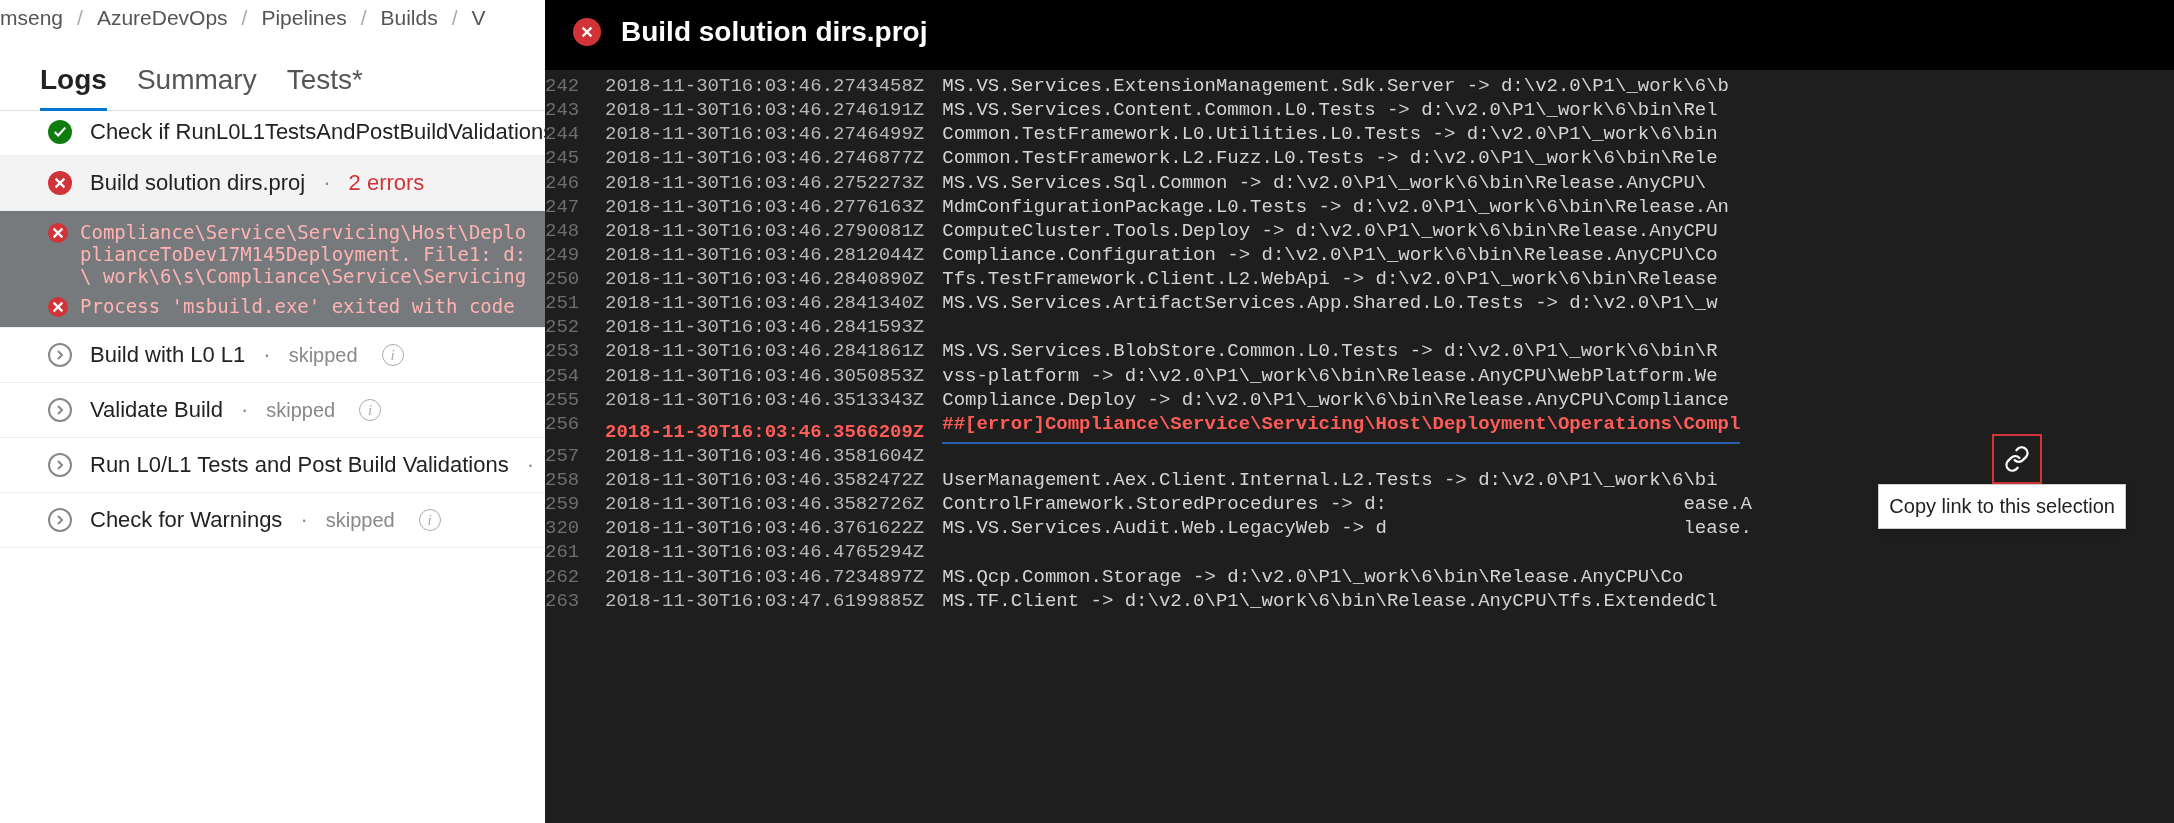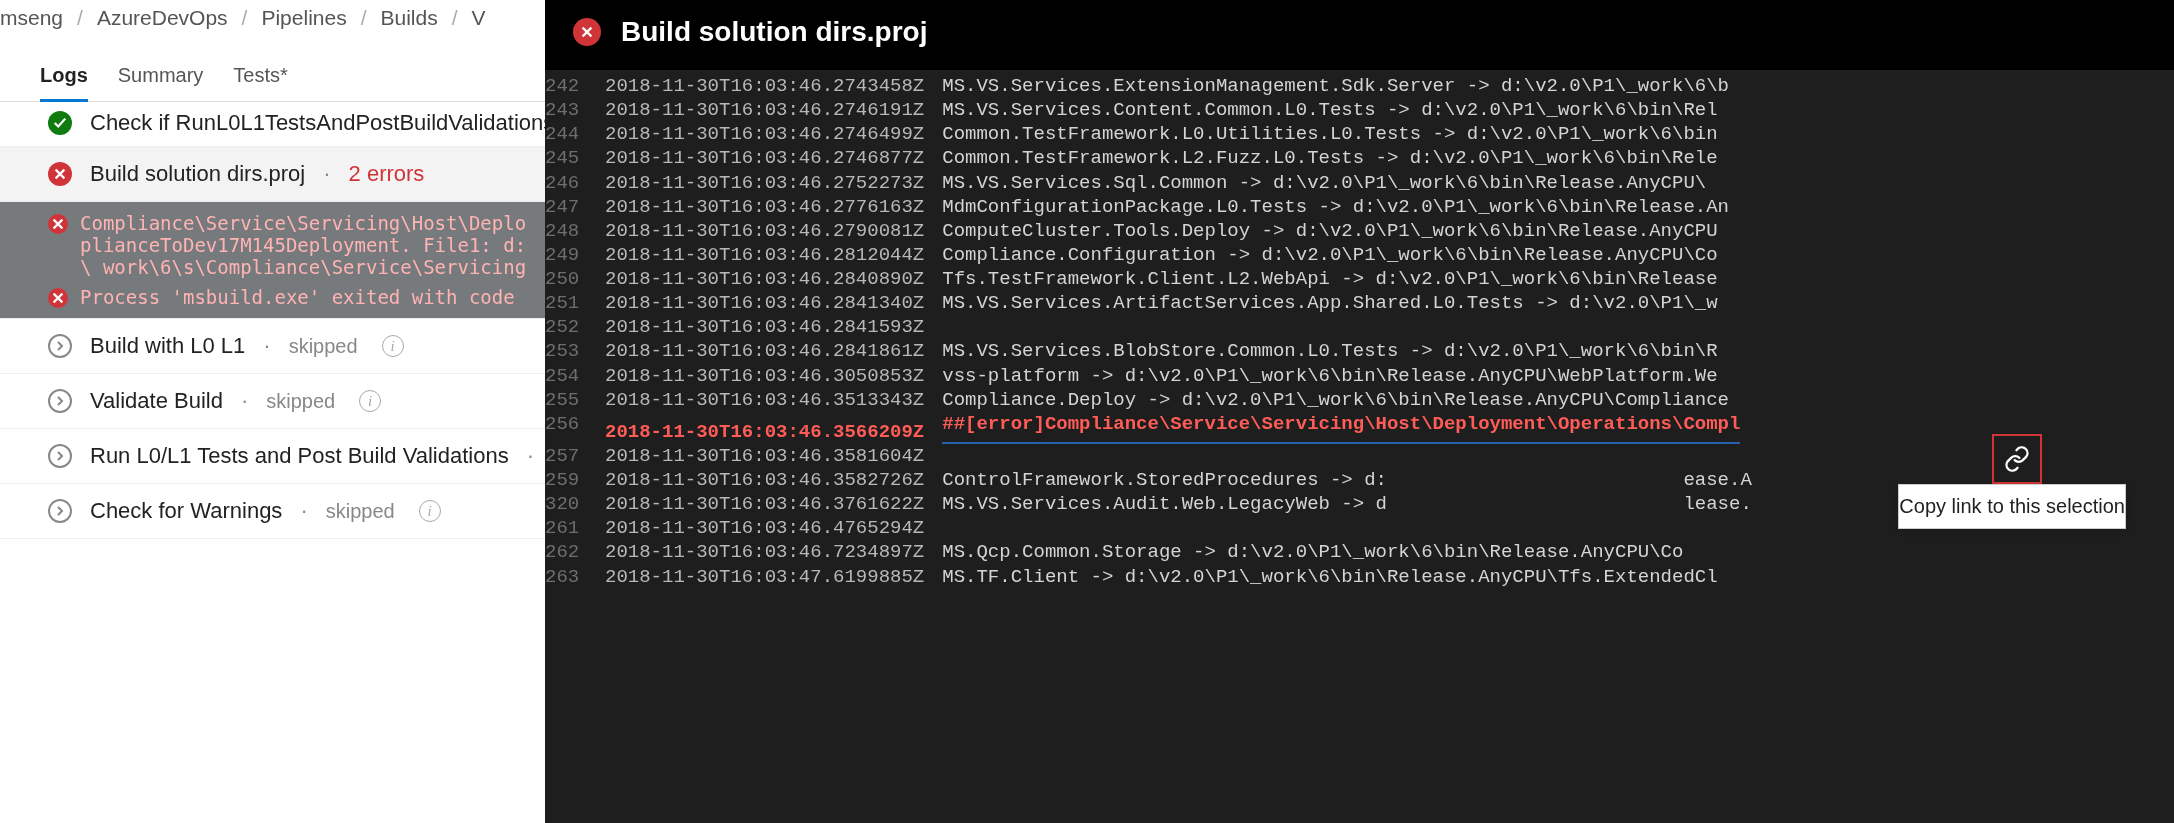--- a/index.html
+++ b/index.html
@@ -38,21 +38,21 @@
   .breadcrumbs .crumb { color: #555; }
   .breadcrumbs .sep { color: #aaa; }
   .tabs {
     display: flex;
     gap: 30px;
     padding: 0 40px;
     border-bottom: 1px solid #ddd;
   }
   .tab {
     padding: 8px 0 12px 0;
-    font-size: 20px;
+    font-size: 28px;
     color: #555;
     cursor: pointer;
     border-bottom: 3px solid transparent;
     margin-bottom: -1px;
   }
   .tab.active {
     color: #222;
     font-weight: 600;
     border-bottom-color: #0078d4;
   }
@@ -191,21 +191,21 @@
   }
   .link-widget svg { width: 28px; height: 28px; stroke: #fff; }
   .tooltip {
     position: absolute;
     right: 48px;
     top: 484px;
     background: #fff;
     color: #222;
     font-family: -apple-system, BlinkMacSystemFont, "Segoe UI", sans-serif;
     font-size: 20px;
-    padding: 10px 0;
+    padding: 10px 10px;
     border: 1px solid #ccc;
     box-shadow: 0 2px 8px rgba(0,0,0,0.15);
     z-index: 6;
   }
 </style>
 </head>
 <body>
 
 <div class="app">
 
@@ -343,20 +343,21 @@
         <div class="log-line"><span class="num">248</span><span class="ts">2018-11-30T16:03:46.2790081Z</span><span class="msg">ComputeCluster.Tools.Deploy -&gt; d:\v2.0\P1\_work\6\bin\Release.AnyCPU</span></div>
         <div class="log-line"><span class="num">249</span><span class="ts">2018-11-30T16:03:46.2812044Z</span><span class="msg">Compliance.Configuration -&gt; d:\v2.0\P1\_work\6\bin\Release.AnyCPU\Co</span></div>
         <div class="log-line"><span class="num">250</span><span class="ts">2018-11-30T16:03:46.2840890Z</span><span class="msg">Tfs.TestFramework.Client.L2.WebApi -&gt; d:\v2.0\P1\_work\6\bin\Release</span></div>
         <div class="log-line"><span class="num">251</span><span class="ts">2018-11-30T16:03:46.2841340Z</span><span class="msg">MS.VS.Services.ArtifactServices.App.Shared.L0.Tests -&gt; d:\v2.0\P1\_w</span></div>
         <div class="log-line"><span class="num">252</span><span class="ts">2018-11-30T16:03:46.2841593Z</span></div>
         <div class="log-line"><span class="num">253</span><span class="ts">2018-11-30T16:03:46.2841861Z</span><span class="msg">MS.VS.Services.BlobStore.Common.L0.Tests -&gt; d:\v2.0\P1\_work\6\bin\R</span></div>
         <div class="log-line"><span class="num">254</span><span class="ts">2018-11-30T16:03:46.3050853Z</span><span class="msg">vss-platform -&gt; d:\v2.0\P1\_work\6\bin\Release.AnyCPU\WebPlatform.We</span></div>
         <div class="log-line"><span class="num">255</span><span class="ts">2018-11-30T16:03:46.3513343Z</span><span class="msg">Compliance.Deploy -&gt; d:\v2.0\P1\_work\6\bin\Release.AnyCPU\Compliance</span></div>
         <div class="log-line err"><span class="num">256</span><span class="ts">2018-11-30T16:03:46.3566209Z</span><span class="msg">##[error]Compliance\Service\Servicing\Host\Deployment\Operations\Compl</span></div>
         <div class="log-line"><span class="num">257</span><span class="ts">2018-11-30T16:03:46.3581604Z</span></div>
+        <div class="log-line"><span class="num">258</span><span class="ts">2018-11-30T16:03:46.3582472Z</span><span class="msg">UserManagement.Aex.Client.Internal.L2.Tests -&gt; d:\v2.0\P1\_work\6\bi</span></div>
         <div class="log-line"><span class="num">259</span><span class="ts">2018-11-30T16:03:46.3582726Z</span><span class="msg">ControlFramework.StoredProcedures -&gt; d:                          ease.A</span></div>
         <div class="log-line"><span class="num">320</span><span class="ts">2018-11-30T16:03:46.3761622Z</span><span class="msg">MS.VS.Services.Audit.Web.LegacyWeb -&gt; d                          lease.</span></div>
         <div class="log-line"><span class="num">261</span><span class="ts">2018-11-30T16:03:46.4765294Z</span></div>
         <div class="log-line"><span class="num">262</span><span class="ts">2018-11-30T16:03:46.7234897Z</span><span class="msg">MS.Qcp.Common.Storage -&gt; d:\v2.0\P1\_work\6\bin\Release.AnyCPU\Co</span></div>
         <div class="log-line"><span class="num">263</span><span class="ts">2018-11-30T16:03:47.6199885Z</span><span class="msg">MS.TF.Client -&gt; d:\v2.0\P1\_work\6\bin\Release.AnyCPU\Tfs.ExtendedCl</span></div>
       </div>
 
     <div class="link-widget">
       <svg viewBox="0 0 24 24" fill="none">
         <path d="M10 13a5 5 0 0 0 7 0l3-3a5 5 0 0 0-7-7l-1.5 1.5" stroke-width="2" stroke-linecap="round"></path>

